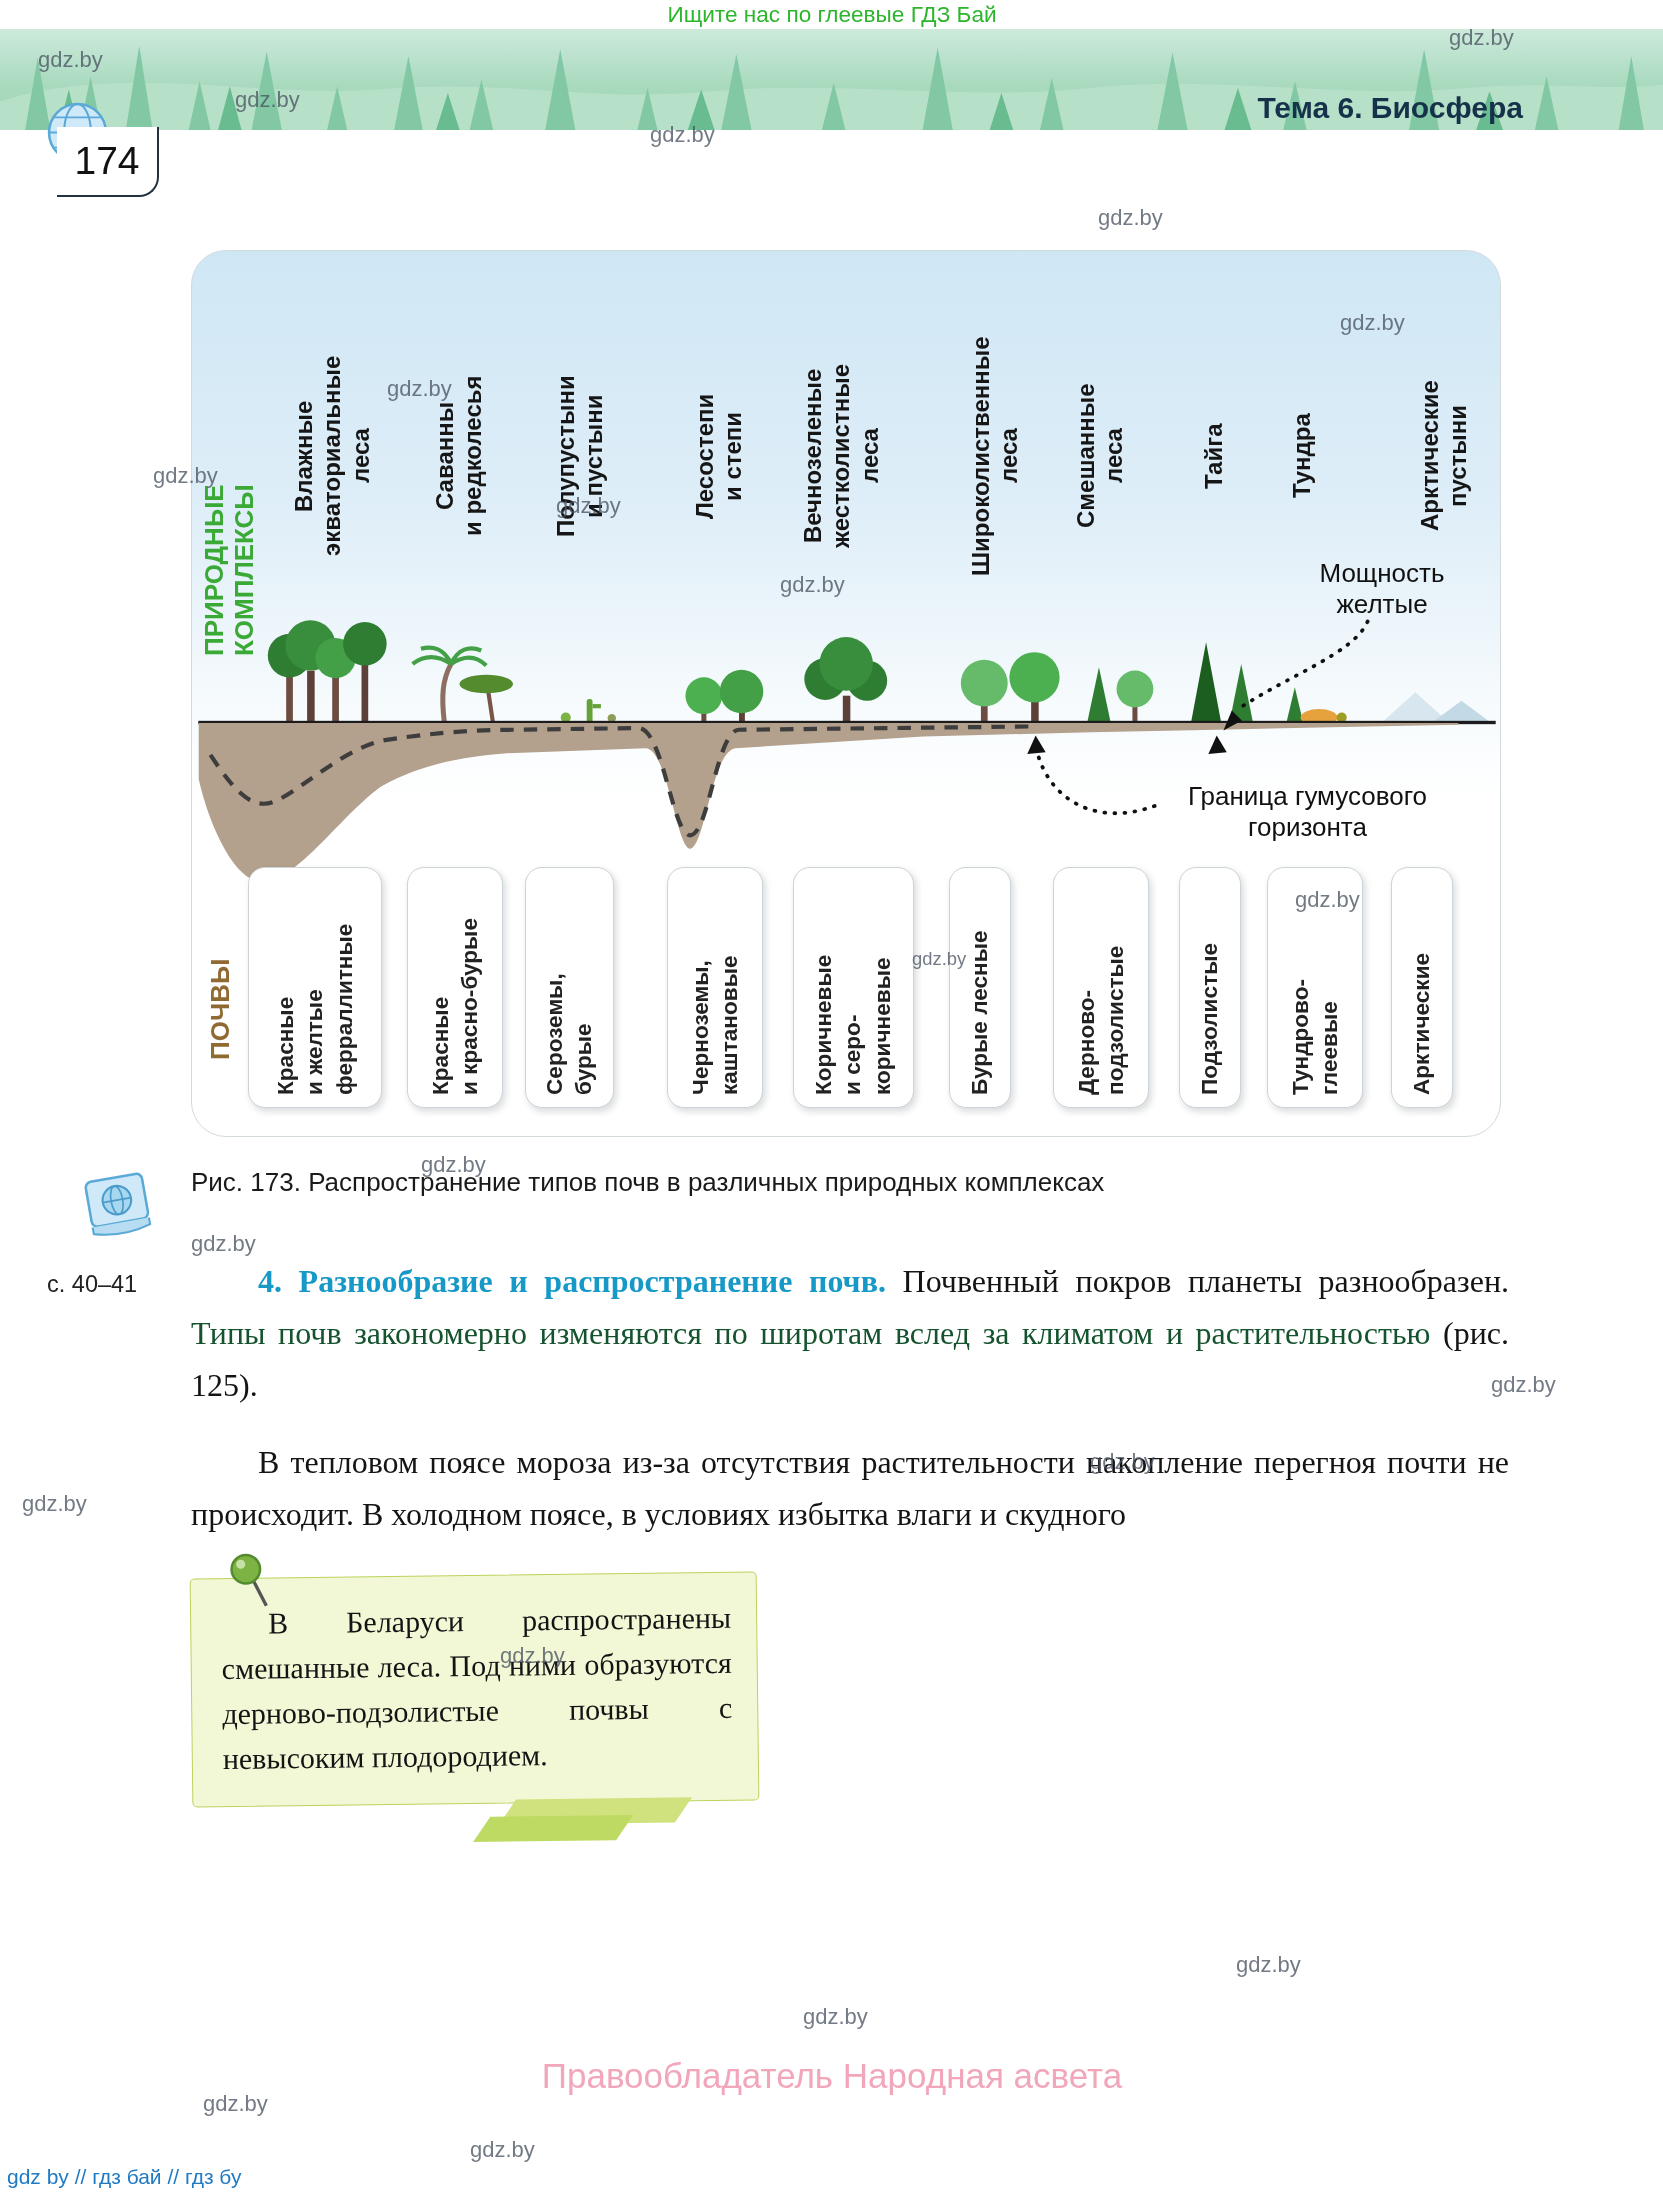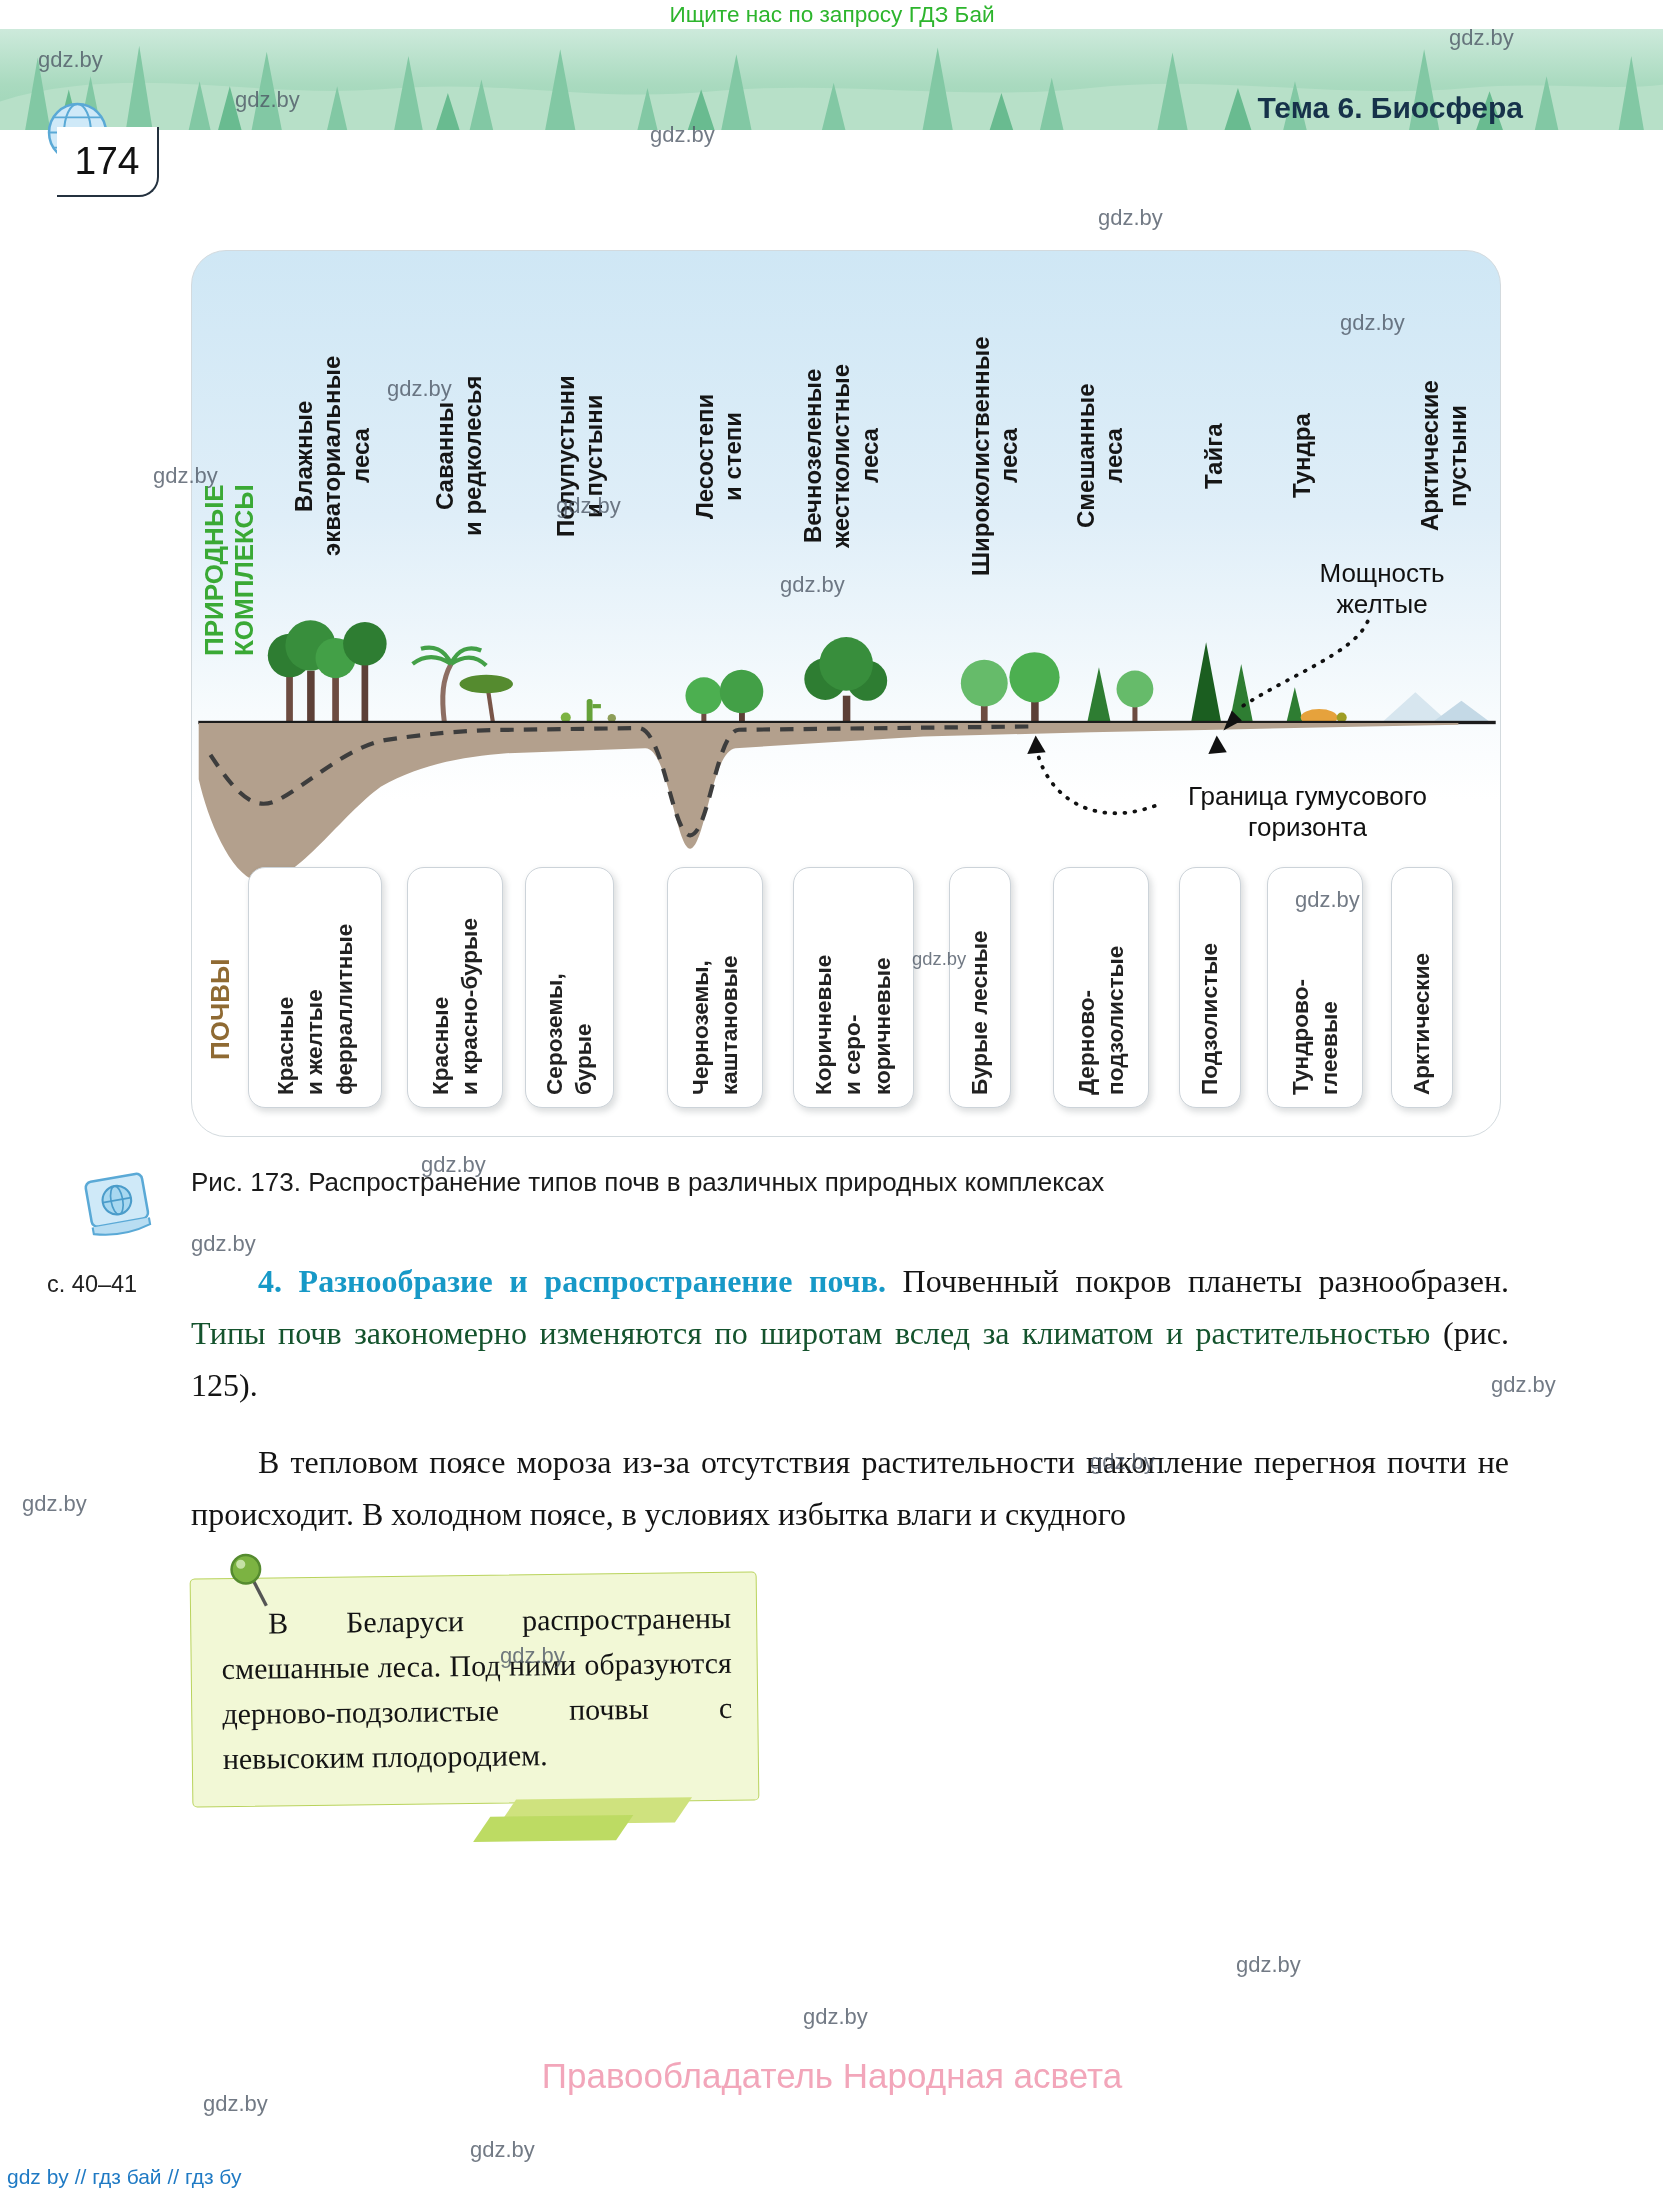--- a/index.html
+++ b/index.html
@@ -128,21 +128,21 @@
     color:#f2a6ba; font-size:35px;
   }
   #footer-links {
     position:absolute; left:7px; top:2165px; width:100%; 
     color:#1f7ac4; font-size:21px; cursor:pointer;
   }
 </style>
 </head>
 <body>
 
-<div id="top-banner">Ищите нас по запросу ГДЗ Бай</div>
+<div id="top-banner">Ищите нас по глеевые ГДЗ Бай</div>
 
 <div id="header-band">
   <svg width="1664" height="101" viewBox="0 0 1984 120" preserveAspectRatio="none">
     <path fill="#b7e0c8" d="M0,86 C150,40 300,82 450,72 C600,58 700,88 850,74 C1000,60 1150,86 1300,70 C1450,54 1600,84 1750,70 C1850,62 1920,74 1984,66 L1984,120 L0,120 Z"></path>
     <path fill="#82c8a4" d="M30,120 L45,34 L60,120 Z M95,120 L108,56 L121,120 Z M150,120 L166,20 L182,120 Z M225,120 L238,62 L251,120 Z M300,120 L318,27 L336,120 Z M390,120 L402,68 L414,120 Z M470,120 L487,32 L504,120 Z M560,120 L574,60 L588,120 Z M650,120 L668,24 L686,120 Z M760,120 L772,70 L784,120 Z M860,120 L878,30 L896,120 Z M980,120 L994,64 L1008,120 Z M1100,120 L1118,22 L1136,120 Z M1240,120 L1254,58 L1268,120 Z M1380,120 L1398,28 L1416,120 Z M1530,120 L1544,62 L1558,120 Z M1680,120 L1698,24 L1716,120 Z M1830,120 L1844,56 L1858,120 Z M1930,120 L1945,32 L1960,120 Z"></path>
     <path fill="#69bb90" d="M70,120 L82,72 L94,120 Z M260,120 L274,68 L288,120 Z M520,120 L534,76 L548,120 Z M820,120 L836,72 L852,120 Z M1180,120 L1194,76 L1208,120 Z M1460,120 L1476,70 L1492,120 Z M1760,120 L1776,74 L1792,120 Z"></path>
   </svg>
 </div>
 
 <div id="theme-title">Тема 6. Биосфера</div>

